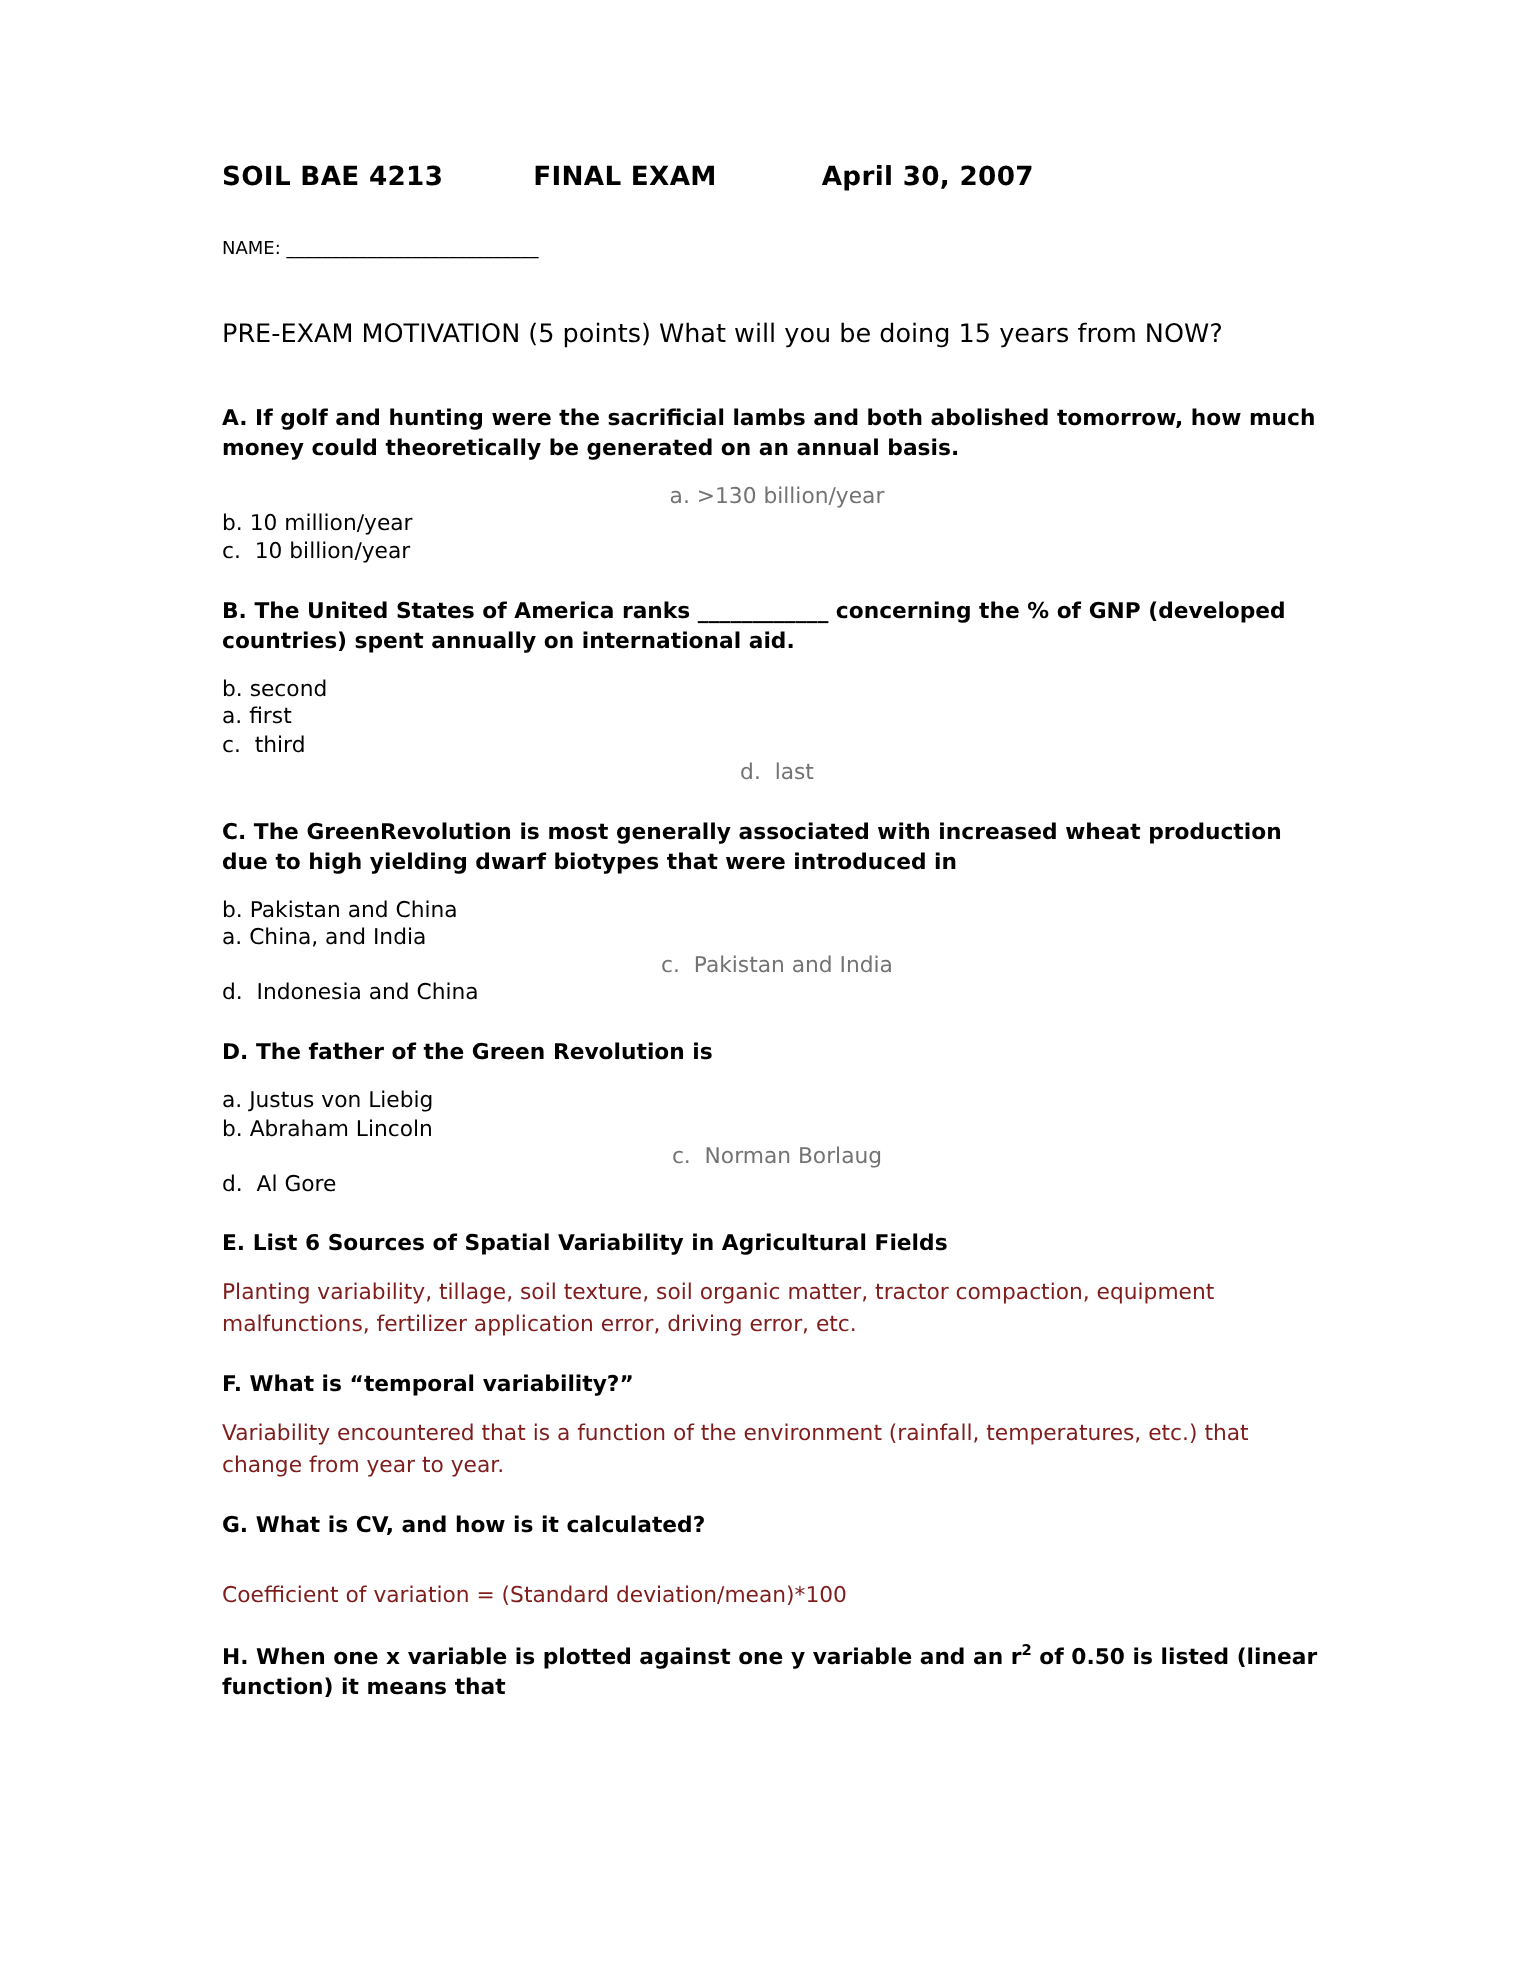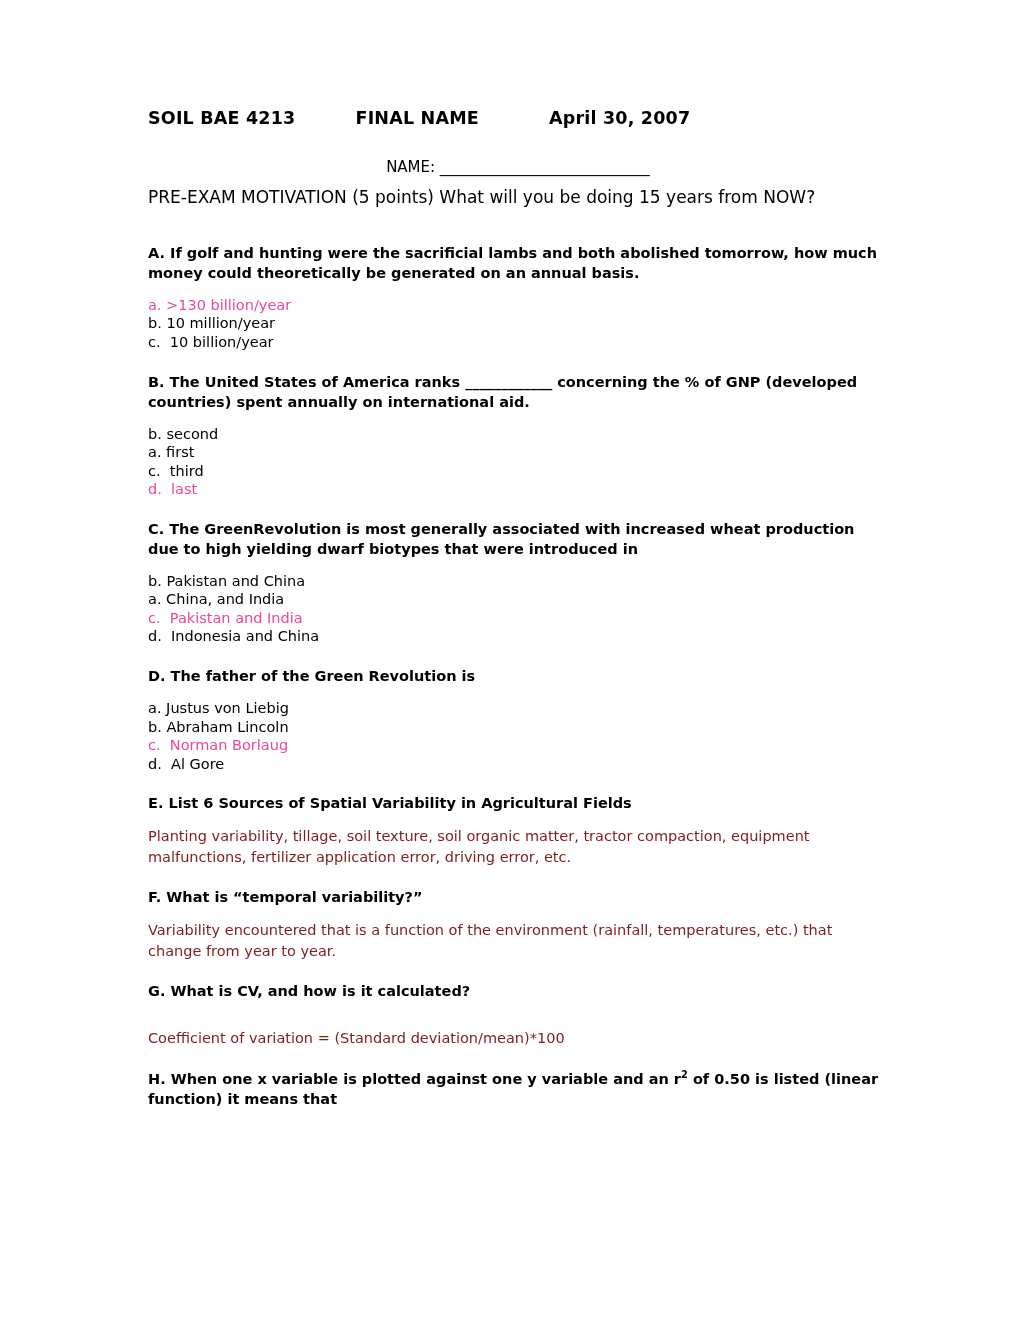--- a/index.html
+++ b/index.html
@@ -34,23 +34,22 @@
     font-weight: bold;
     font-size: 17.5px;
     letter-spacing: 0.2px;
     white-space: pre;
     margin-bottom: 30px;
   }
   .hdr .sp-a { display: inline-block; width: 60px; }
   .hdr .sp-b { display: inline-block; width: 70px; }
 
   .nameline {
-    font-size: 15px;
-    margin-bottom: 10px;
-    text-align: center;
+    font-size: 12px;
+    margin-bottom: 40px;
   }
 
   .motivation {
     font-size: 17px;
     line-height: 1.35;
     width: 730px;
     margin-bottom: 34px;
   }
 
   .q {
@@ -63,40 +62,40 @@
 
   .opts {
     font-size: 14.5px;
     line-height: 1.28;
     margin-bottom: 20px;
   }
   .opt {
     white-space: pre;
   }
   .opt .lbl { display: inline-block; }
-  .red { color: #ec4899; }
+  .red { color: #737373; text-align: center; }
 
   .ans {
     color: #7f1d1d;
     font-size: 14.5px;
     line-height: 1.42;
     margin-bottom: 20px;
     width: 730px;
   }
   .gap-med { height: 14px; }
 
   sup { font-size: 0.68em; vertical-align: super; line-height: 0; }
 </style>
 </head>
 <body>
 
 <div class="page">
   <div class="content">
 
-    <div class="hdr"><span>SOIL BAE 4213</span><span class="sp-a"></span><span>FINAL NAME</span><span class="sp-b"></span><span>April 30, 2007</span></div>
+    <div class="hdr"><span>SOIL BAE 4213</span><span class="sp-a"></span><span>FINAL EXAM</span><span class="sp-b"></span><span>April 30, 2007</span></div>
 
     <div class="nameline">NAME: ____________________________</div>
 
     <div class="motivation">PRE-EXAM MOTIVATION (5 points)  What will you be doing 15 years from NOW?</div>
 
     <div class="q">A.  If golf and hunting were the sacrificial lambs and both abolished tomorrow, how much money could theoretically be generated on an annual basis.</div>
     <div class="opts">
       <div class="opt red"><span class="lbl">a.</span> <span>&gt;130 billion/year</span></div>
       <div class="opt"><span class="lbl">b.</span> <span>10 million/year</span></div>
       <div class="opt"><span class="lbl">c.</span>  <span>10 billion/year</span></div>

